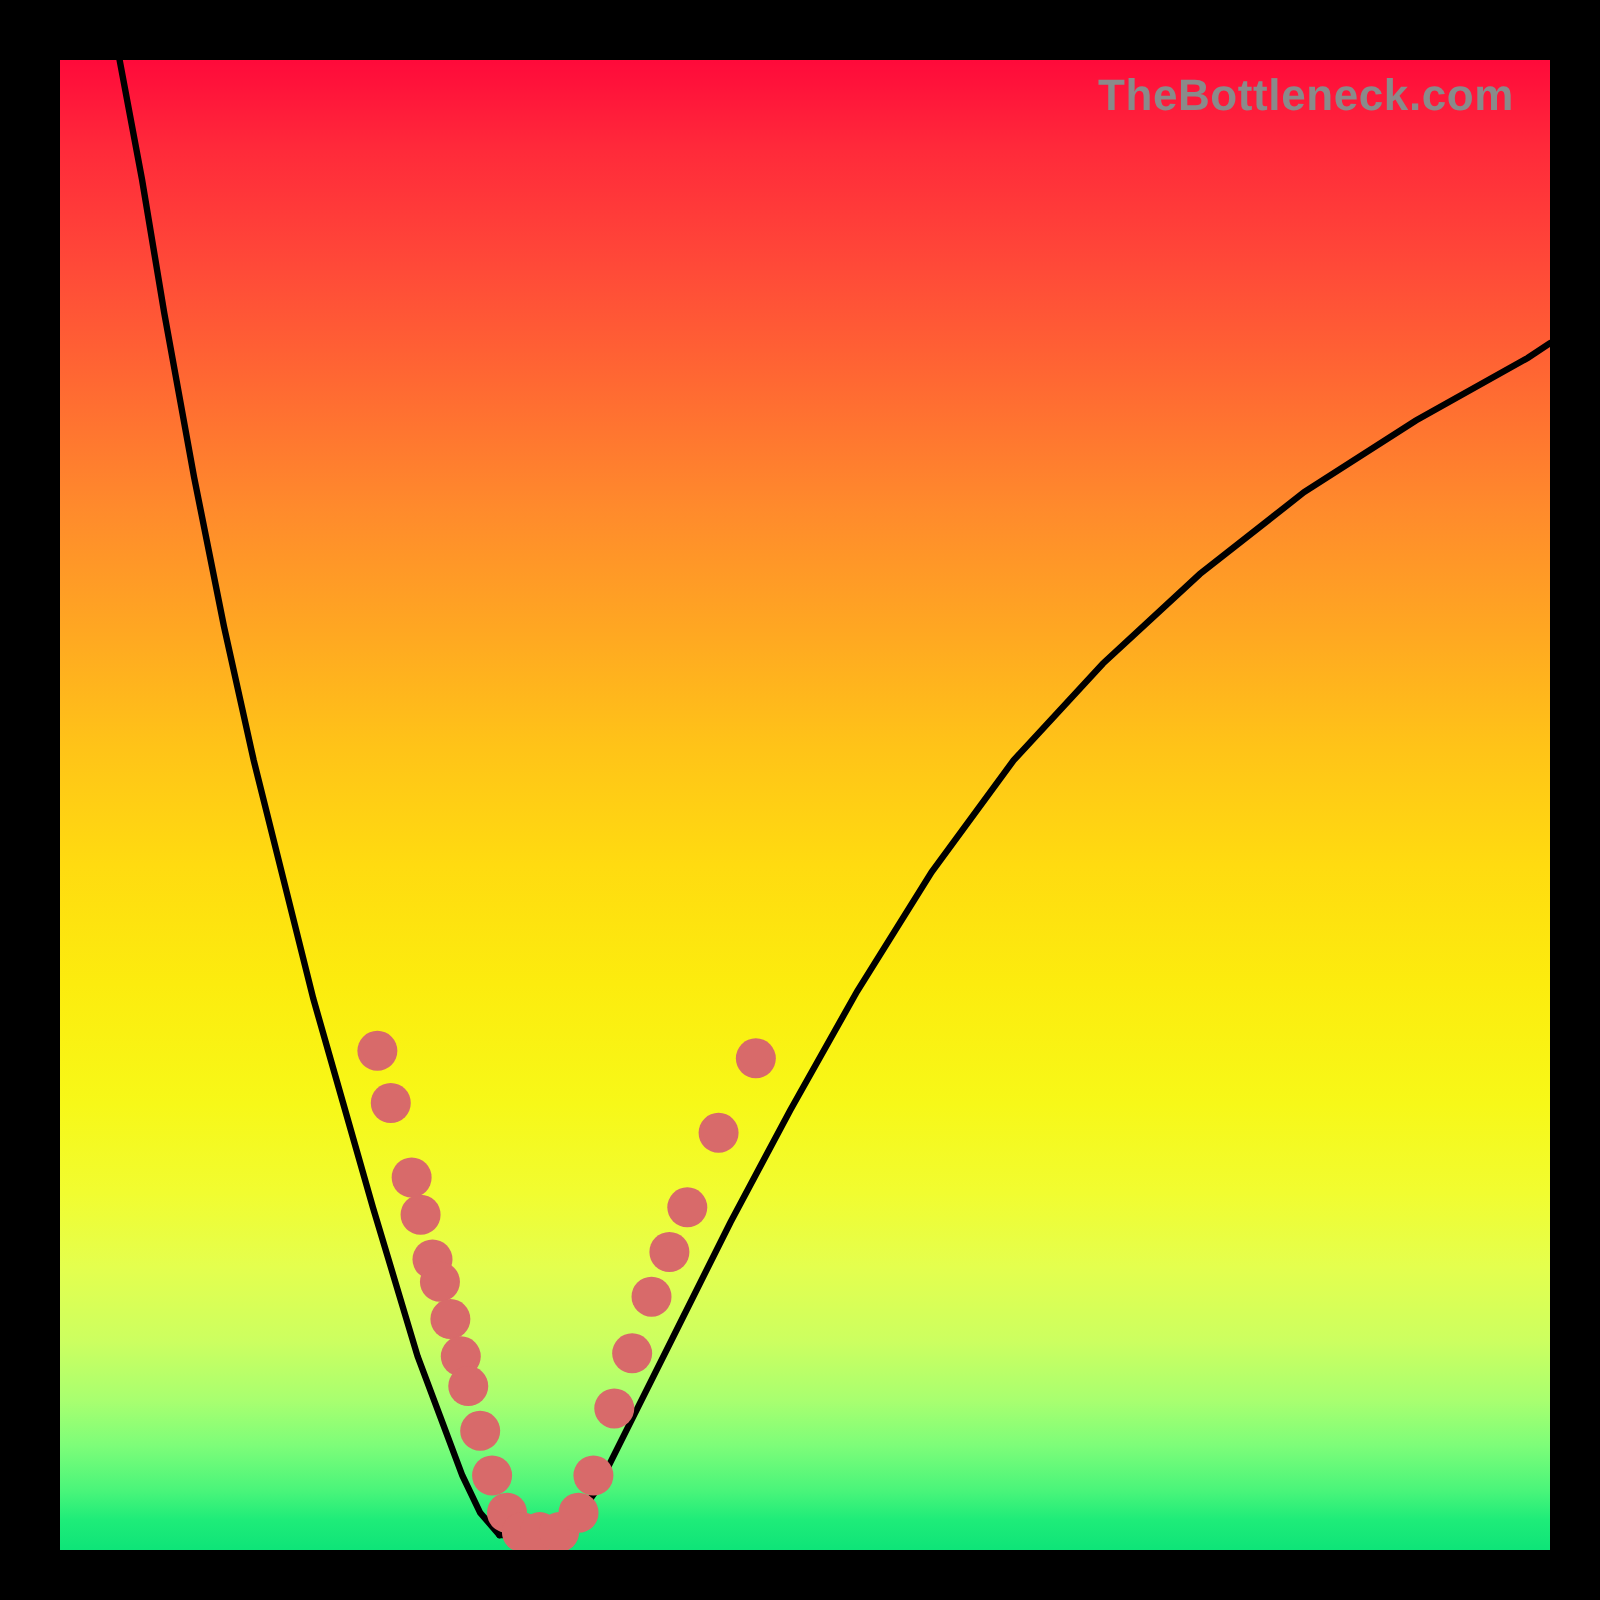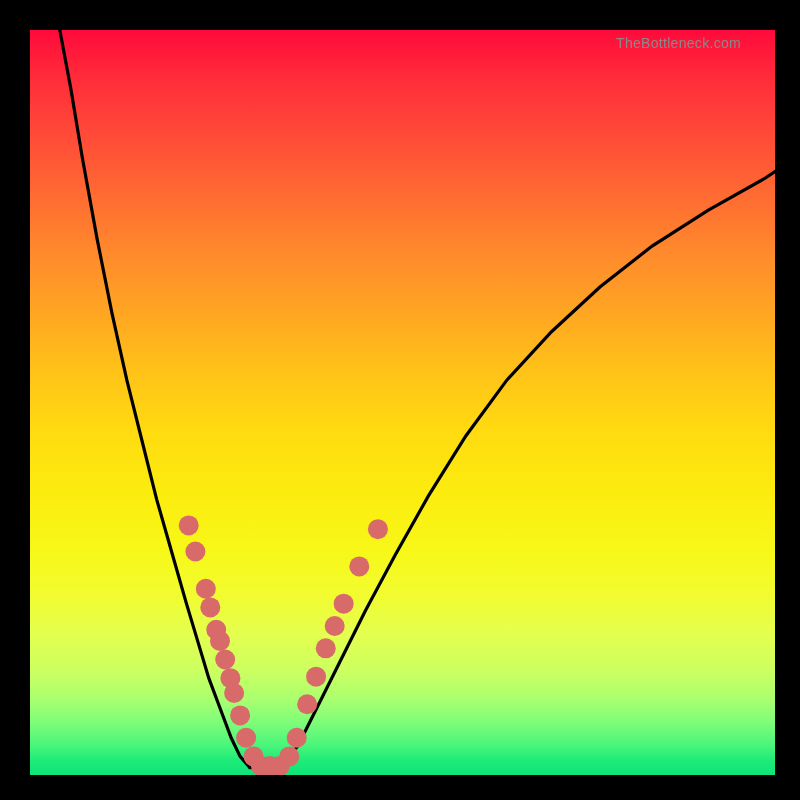--- a/index.html
+++ b/index.html
@@ -42,24 +42,24 @@
       #a8ff70 90%,
       #7dfd79 93%,
       #4af57a 96%,
       #1eec79 98%,
       #0ee478 100%
     );
   }
   .watermark {
     position: absolute;
     top: 5px;
-    right: 34px;
+    right: 18px;
     color: #8a8a8a;
-    font-size: 14px;
-    font-weight: 400;
+    font-size: 22px;
+    font-weight: 700;
     letter-spacing: 0.3px;
     z-index: 5;
   }
   svg.curve {
     position: absolute;
     left: 0;
     top: 0;
     width: 745px;
     height: 745px;
   }

